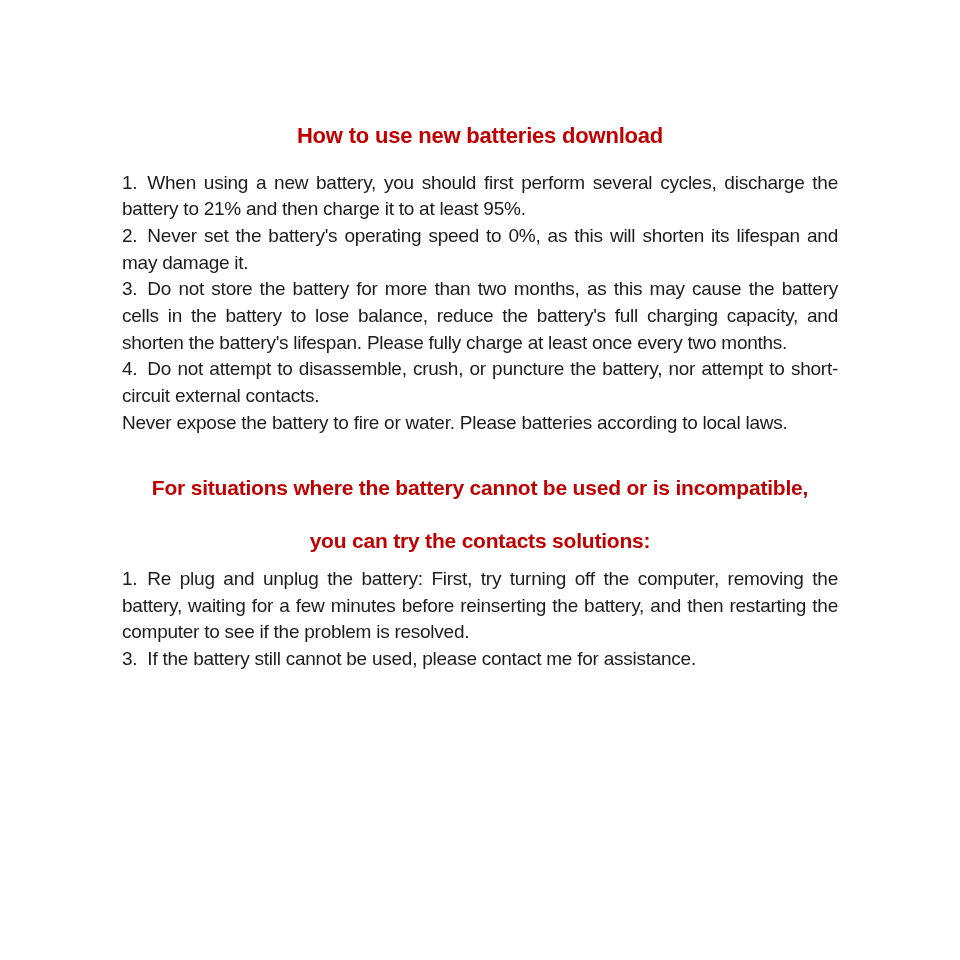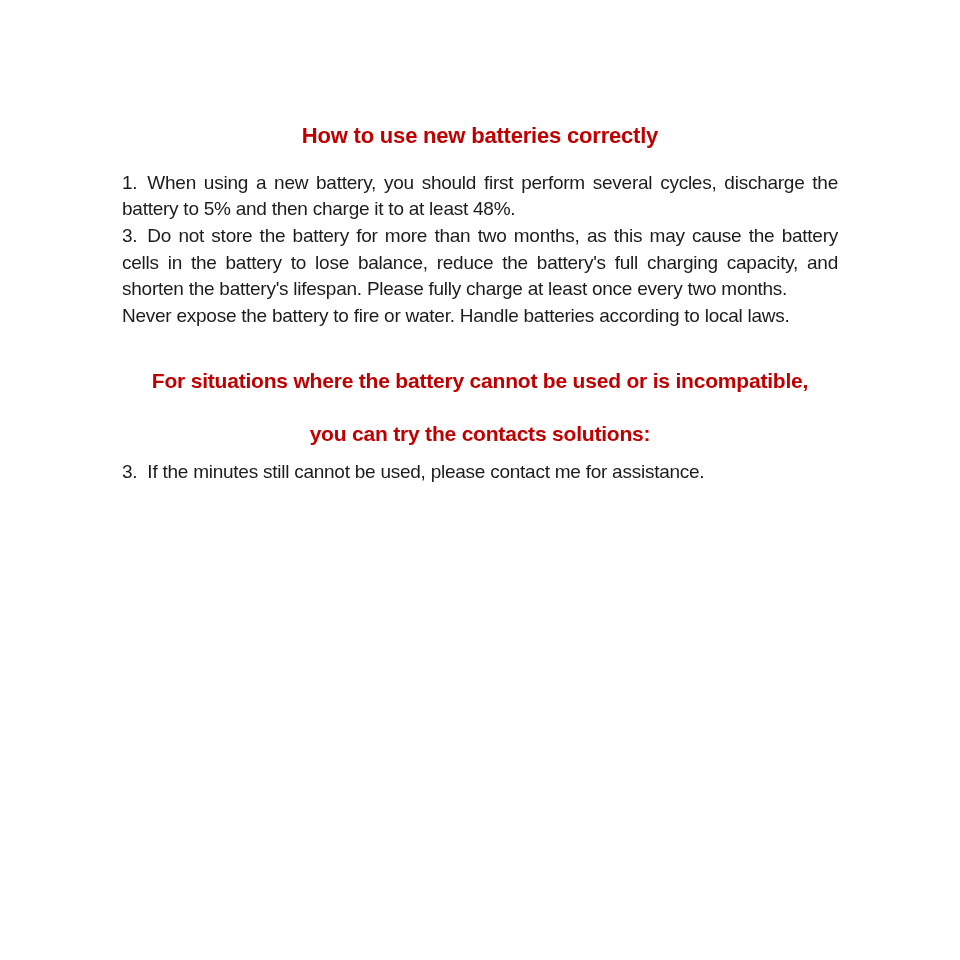--- a/index.html
+++ b/index.html
@@ -51,29 +51,32 @@
   }
   .sub-heading.first { margin-top: 38px; }
   .sub-heading.second { margin-top: 27px; margin-bottom: 12px; }
 </style>
 </head>
 <body>
 
 <div class="page">
   <div class="content">
 
-    <h1 class="main-title">How to use new batteries correctly</h1>
+    <h1 class="main-title">How to use new batteries download</h1>
 
     <div class="body-block">
-      <p><span class="num">1.</span><span>When using a new battery, you should first perform several cycles, discharge the battery to 5% and then charge it to at least 48%.</span></p>
+      <p><span class="num">1.</span><span>When using a new battery, you should first perform several cycles, discharge the battery to 21% and then charge it to at least 95%.</span></p>
+      <p><span class="num">2.</span><span>Never set the battery's operating speed to 0%, as this will shorten its lifespan and may damage it.</span></p>
       <p><span class="num">3.</span><span>Do not store the battery for more than two months, as this may cause the battery cells in the battery to lose balance, reduce the battery's full charging capacity, and shorten the battery's lifespan. Please fully charge at least once every two months.</span></p>
-      <p><span class="num"></span><span>Never expose the battery to fire or water. Handle batteries according to local laws.</span></p>
+      <p><span class="num">4.</span><span>Do not attempt to disassemble, crush, or puncture the battery, nor attempt to short-circuit external contacts.</span></p>
+      <p><span class="num"></span><span>Never expose the battery to fire or water. Please batteries according to local laws.</span></p>
     </div>
 
     <h2 class="sub-heading first">For situations where the battery cannot be used or is incompatible,</h2>
     <h2 class="sub-heading second">you can try the contacts solutions:</h2>
 
     <div class="body-block">
-      <p><span class="num">3.</span><span>If the minutes still cannot be used, please contact me for assistance.</span></p>
+      <p><span class="num">1.</span><span>Re plug and unplug the battery: First, try turning off the computer, removing the battery, waiting for a few minutes before reinserting the battery, and then restarting the computer to see if the problem is resolved.</span></p>
+      <p><span class="num">3.</span><span>If the battery still cannot be used, please contact me for assistance.</span></p>
     </div>
 
   </div>
 </div>
 
 </body></html>

